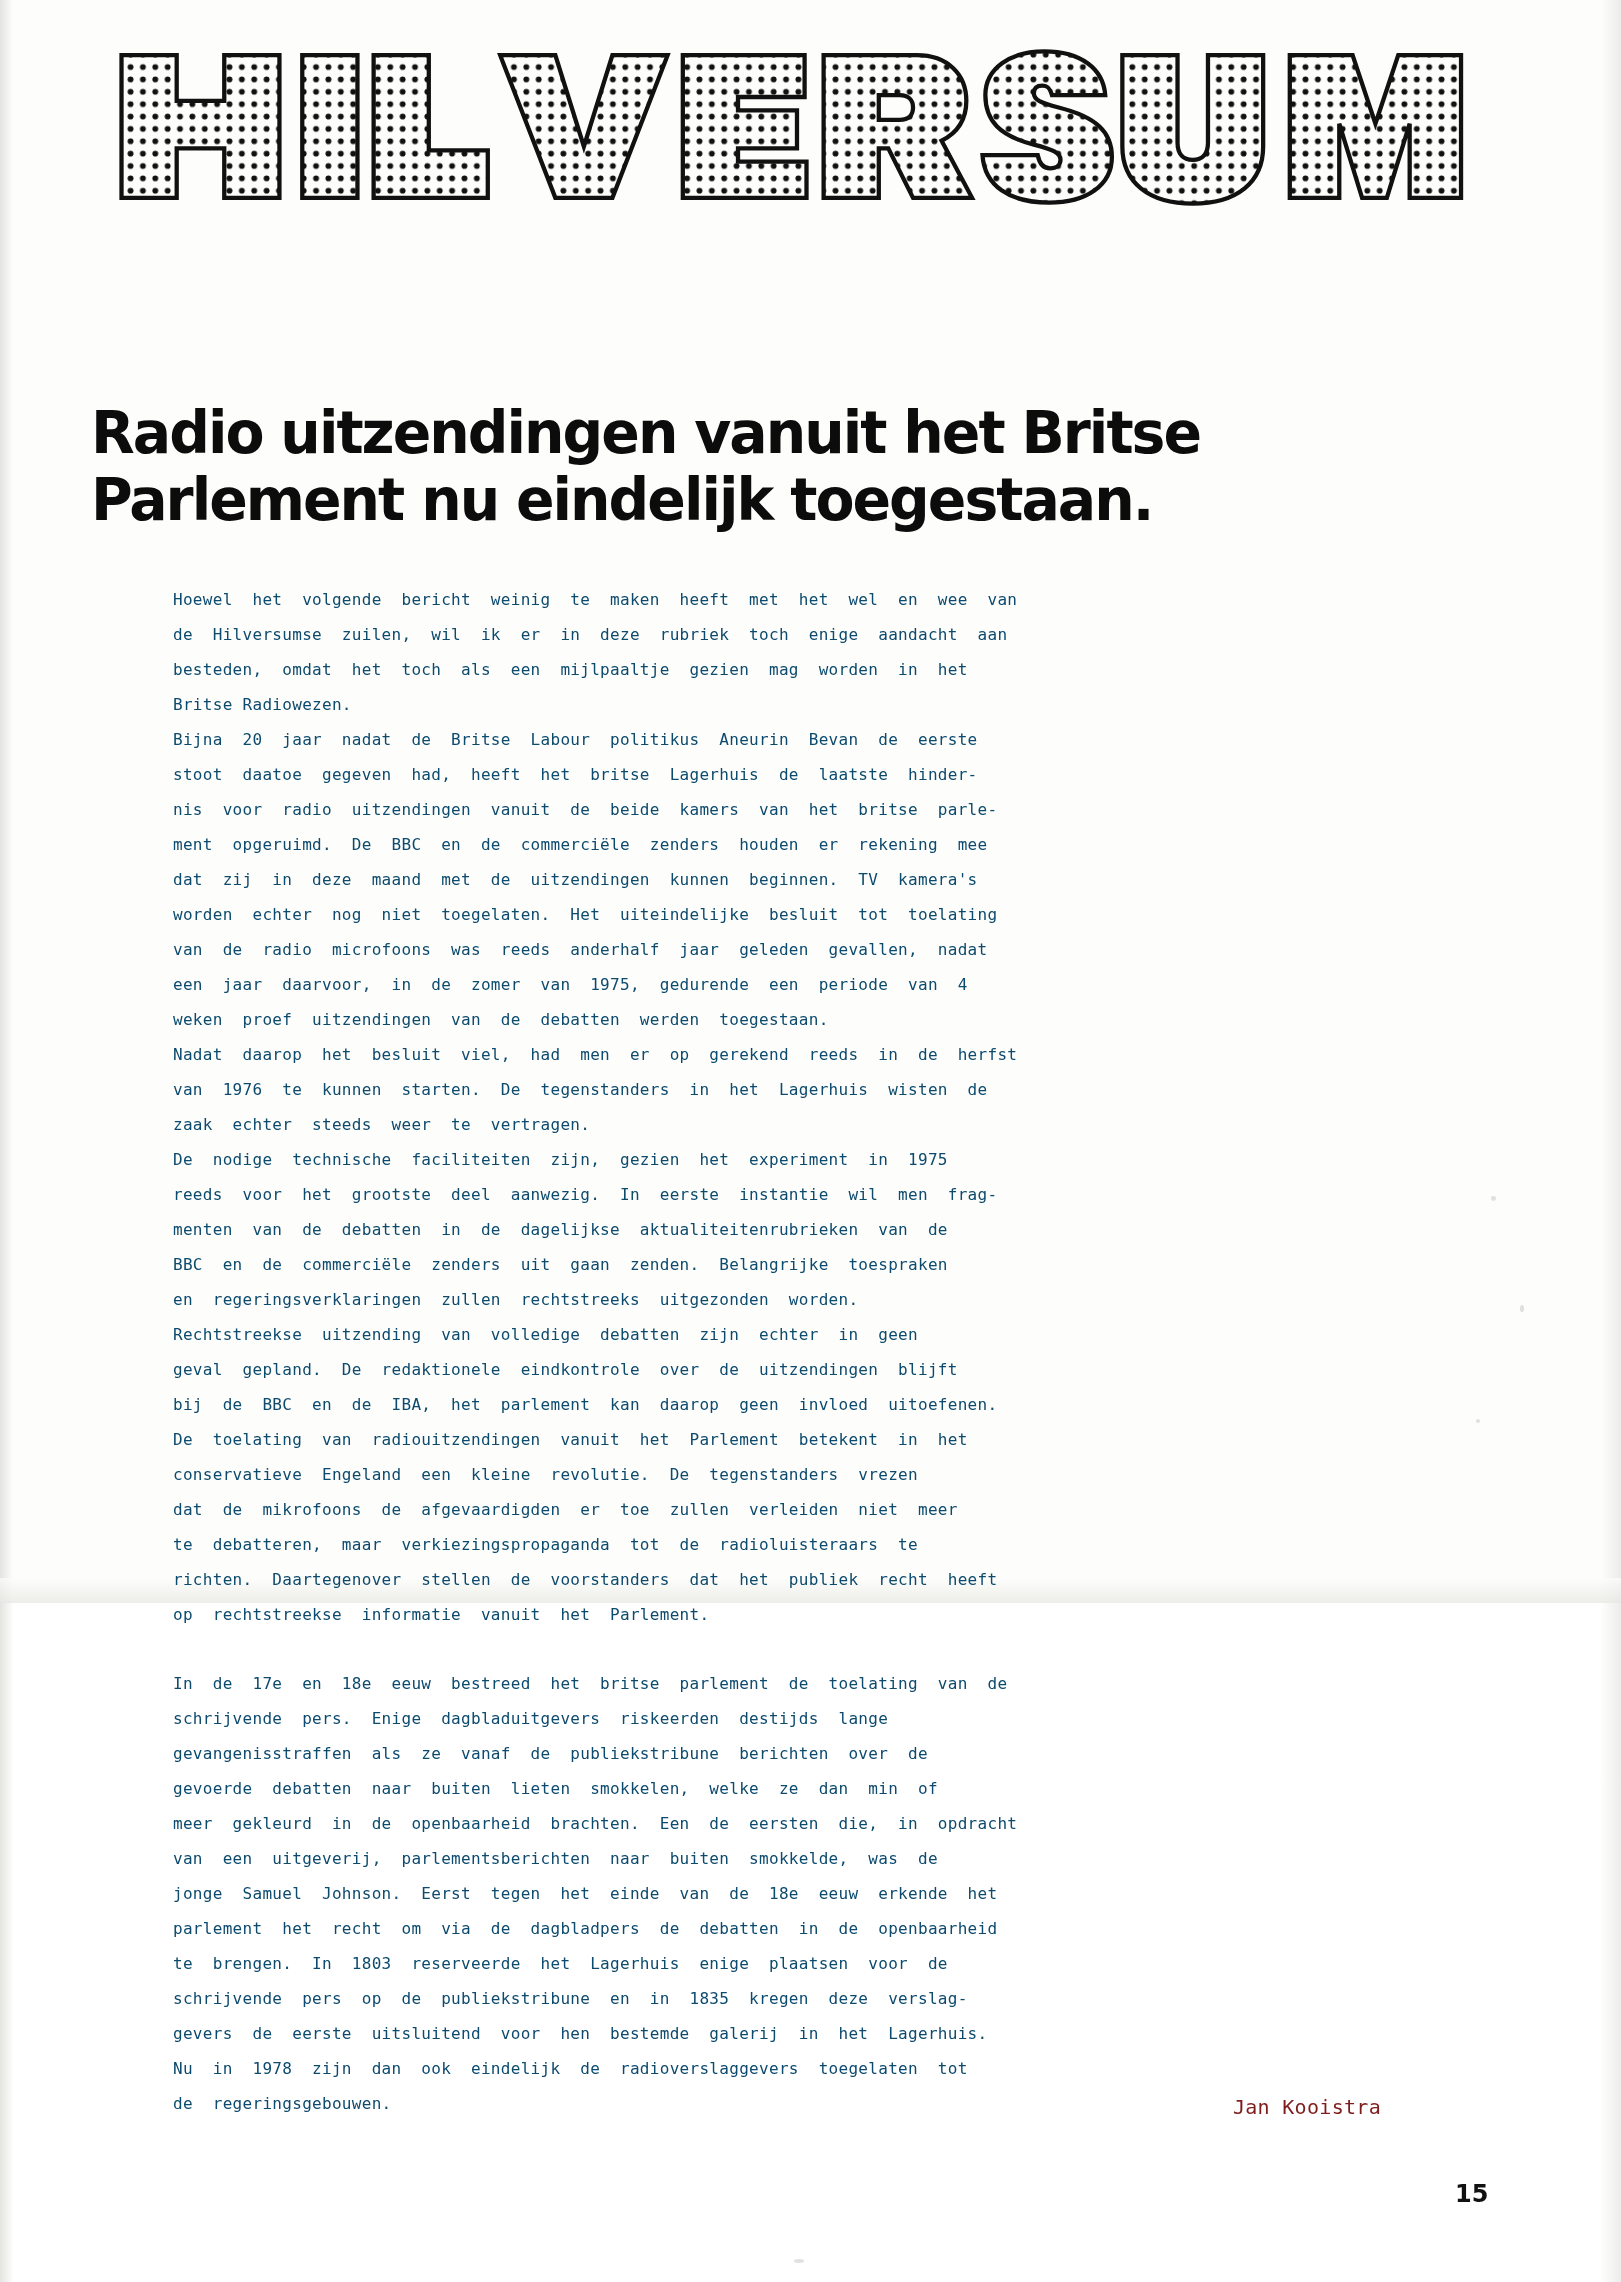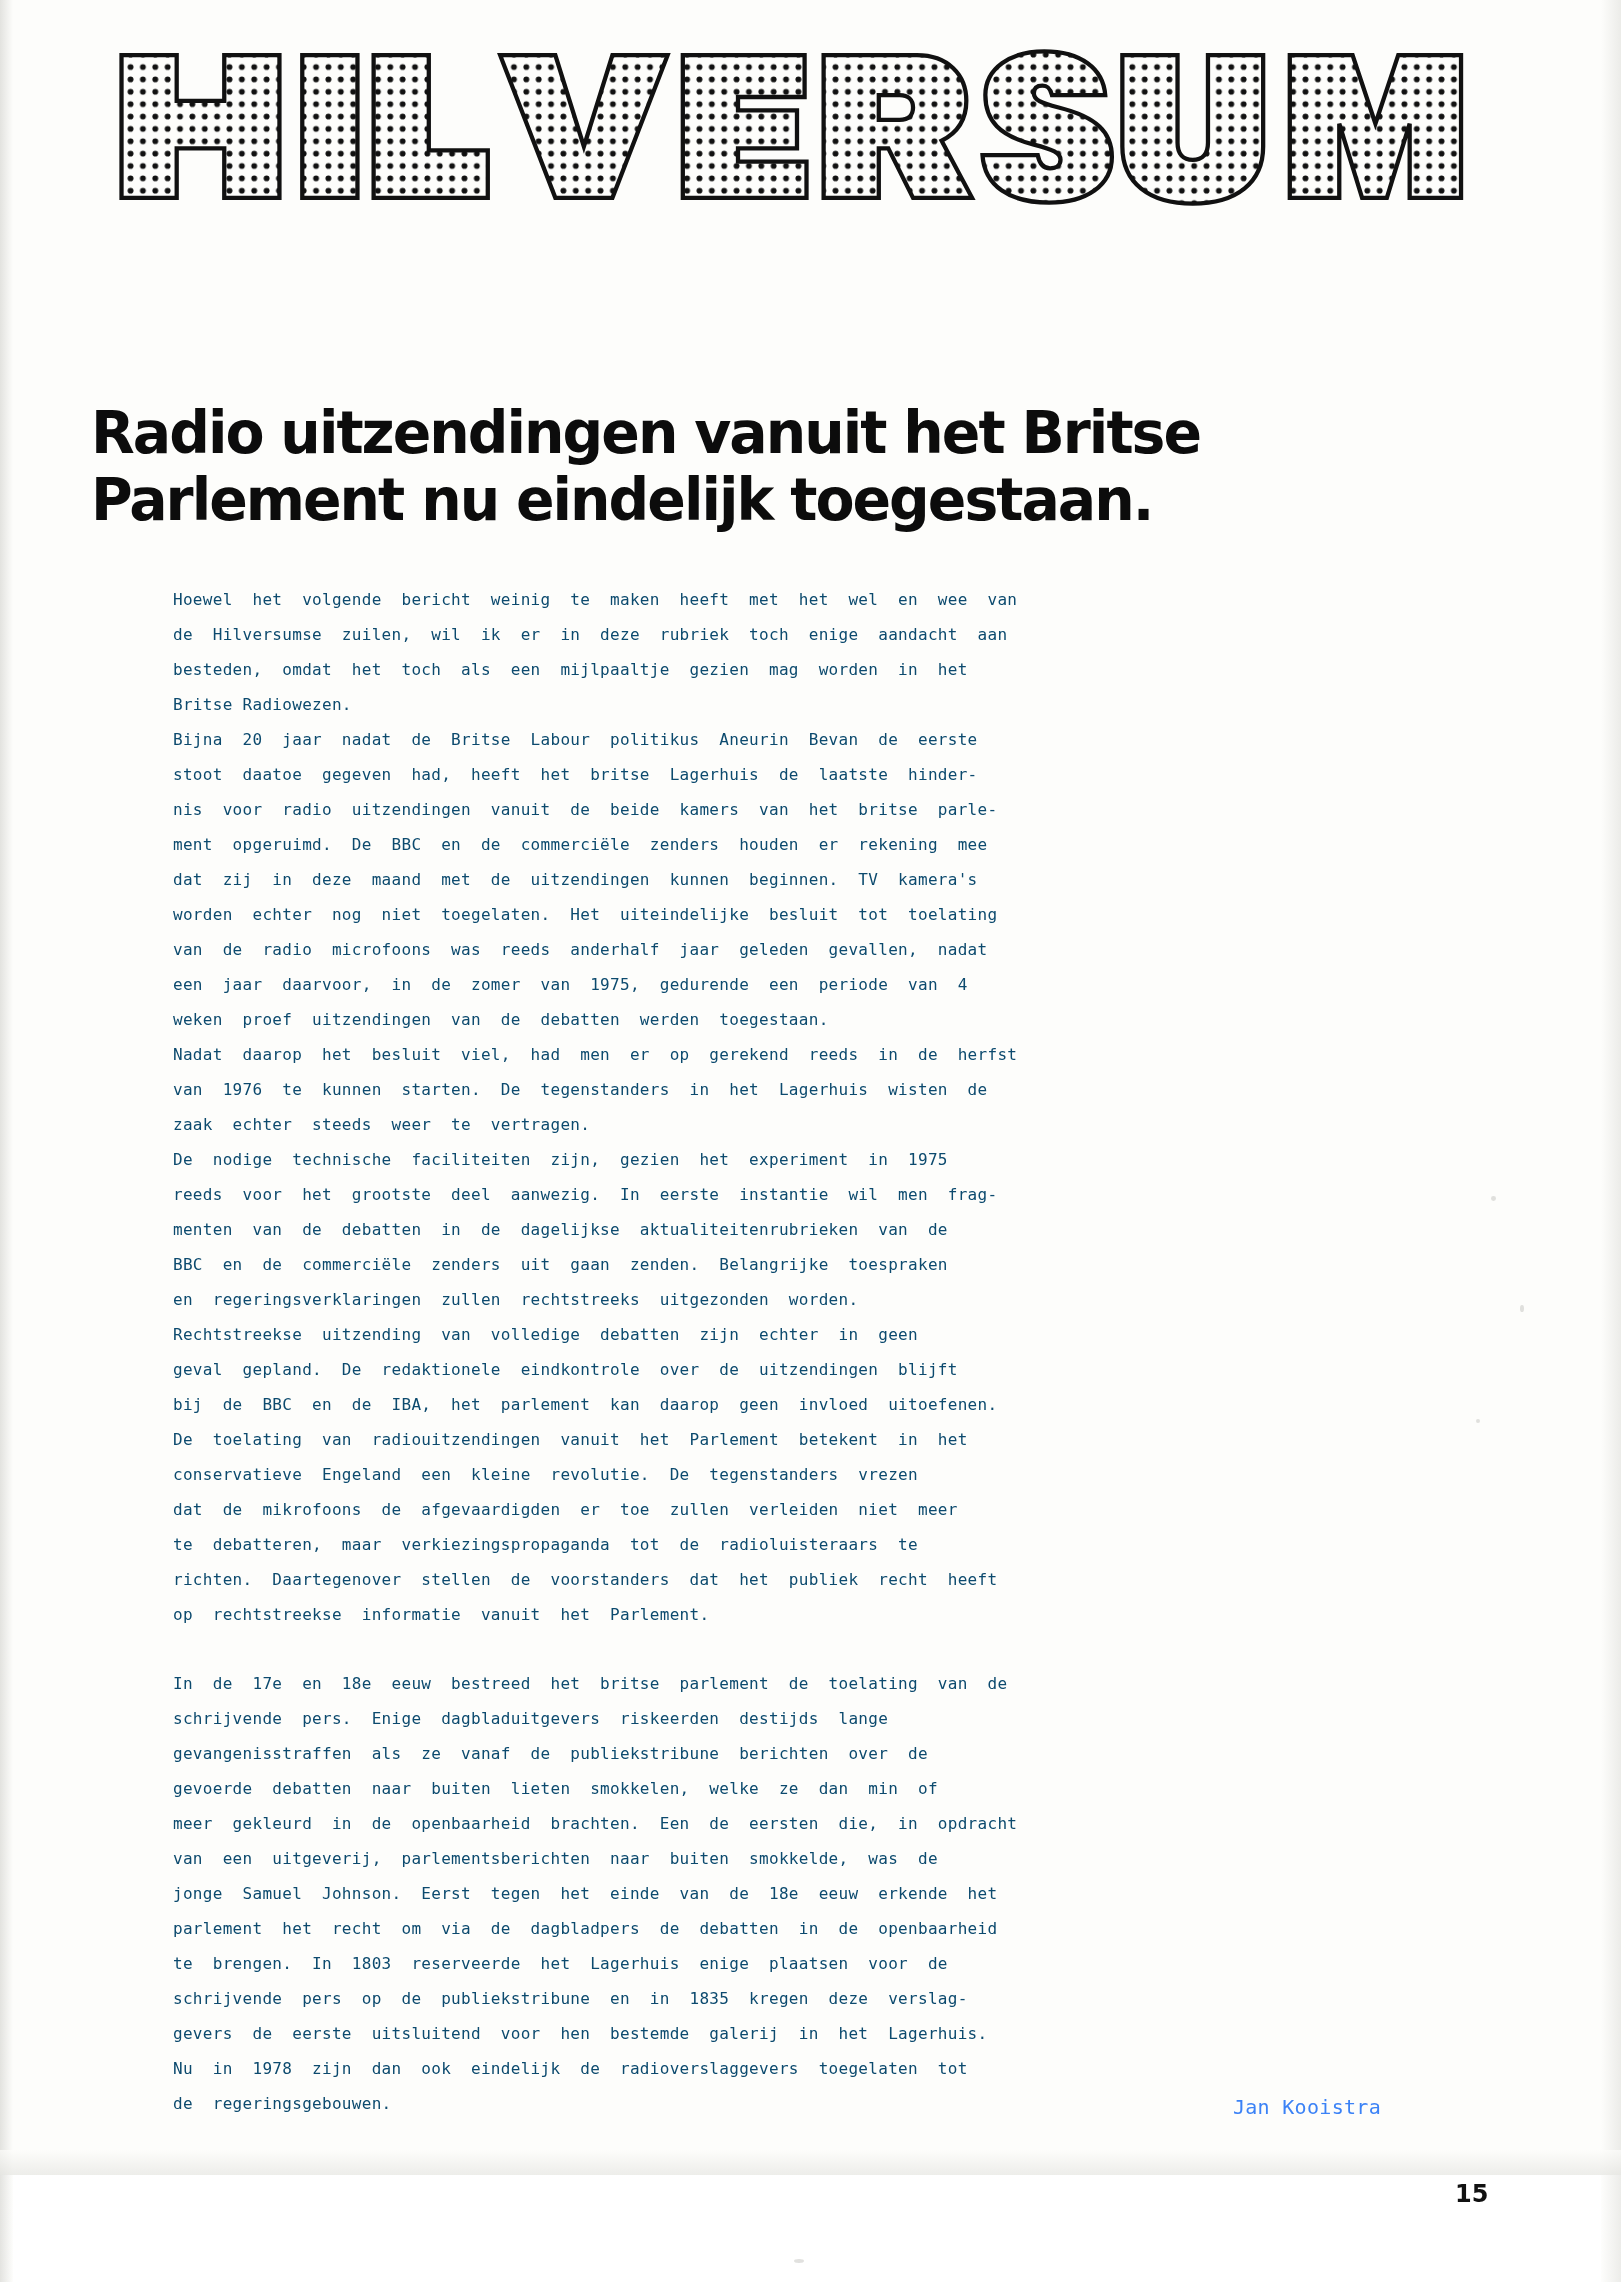--- a/index.html
+++ b/index.html
@@ -11,21 +11,21 @@
     width: 1622px;
     height: 2283px;
     position: relative;
     font-family: "DejaVu Sans Mono", monospace;
     overflow: hidden;
   }
   .page {
     position: absolute;
     left: 0; top: 0;
     width: 1622px;
-    height: 2175px;
+    height: 1603px;
     background: #fdfdfb;
   }
   
   .scan-left-edge {
     position: absolute;
     left: 0; top: 0;
     width: 13.3px; height: 2283px;
     background: linear-gradient(to right, #dadad6, #fdfdfb);
     opacity: .75;
   }
@@ -94,21 +94,21 @@
   }
   .byline {
     position: absolute;
     left: 173px;
     top: 2095px;
     width: 1265px;
     text-align: right;
     font-family: "DejaVu Sans Mono", monospace;
     font-size: 20px;
     letter-spacing: 0.3px;
-    color: #3b82f6;
+    color: #7f1d1d;
     padding-right: 57px;
     box-sizing: border-box;
   }
   .page-number {
     position: absolute;
     left: 1455px;
     top: 2180px;
     font-family: "DejaVu Sans", sans-serif;
     font-weight: bold;
     font-size: 24px;

